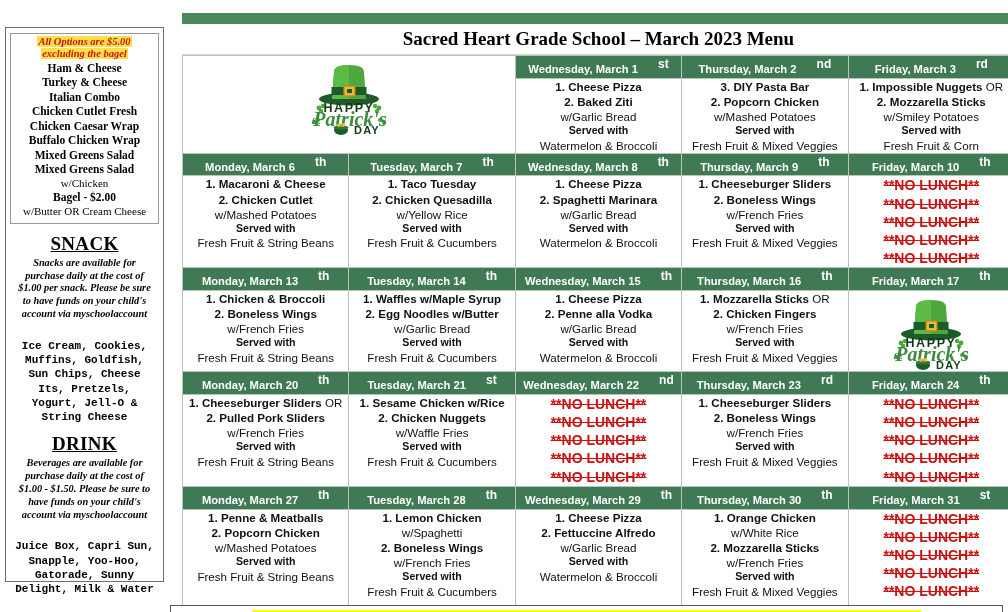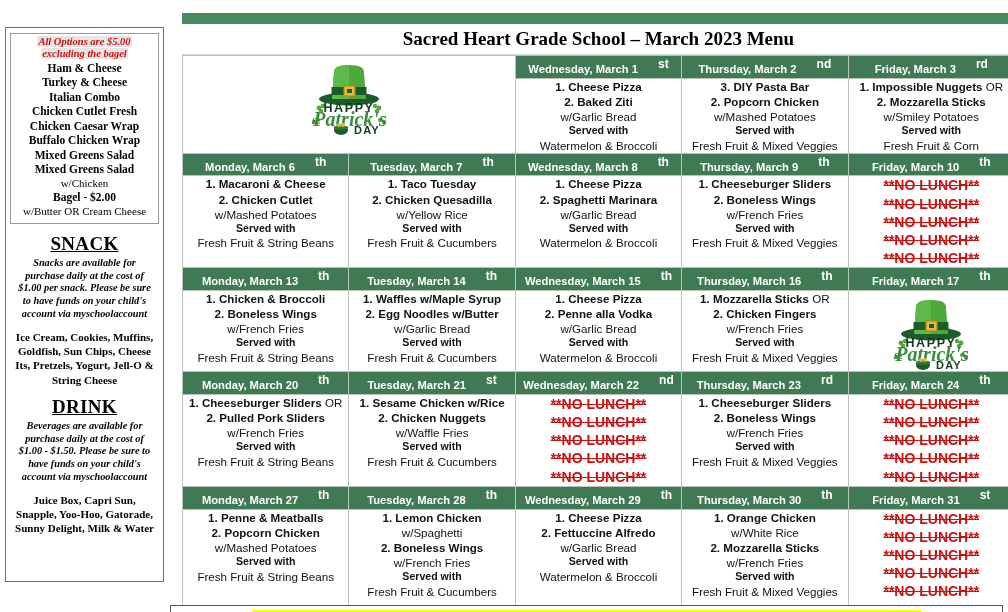--- a/index.html
+++ b/index.html
@@ -44,21 +44,21 @@
   }
   .daily-price {
     font-family: "Liberation Serif", serif;
     font-weight: bold;
     font-style: italic;
     font-size: 10.5px;
     color: #d01010;
     line-height: 1.18;
   }
   .daily-price span {
-    background: #e5e5e5;
+    background: #fde047;
     padding: 0 1px;
   }
   .daily-item {
     font-family: "Liberation Serif", serif;
     font-weight: bold;
     font-size: 11.5px;
     color: #000;
     line-height: 1.26;
   }
   .daily-item.light {
@@ -82,29 +82,29 @@
     font-weight: bold;
     font-size: 10.3px;
     line-height: 1.24;
     color: #000;
     text-align: center;
     width: 146px;
     padding: 0 2px;
     box-sizing: border-box;
   }
   .section-list {
-    font-family: Liberation Serif, serif;
+    font-family: Liberation Mono, monospace;
     font-weight: bold;
     font-size: 11px;
     line-height: 1.3;
     color: #000;
     text-align: center;
     width: 150px;
     padding: 0 3px;
-    margin-top: 9px;
+    margin-top: 18px;
     box-sizing: border-box;
   }
 
   
   #menu-area {
     position: absolute;
     left: 182px; top: 13px;
     width: 833px; height: 569px;
   }
   #green-bar {

